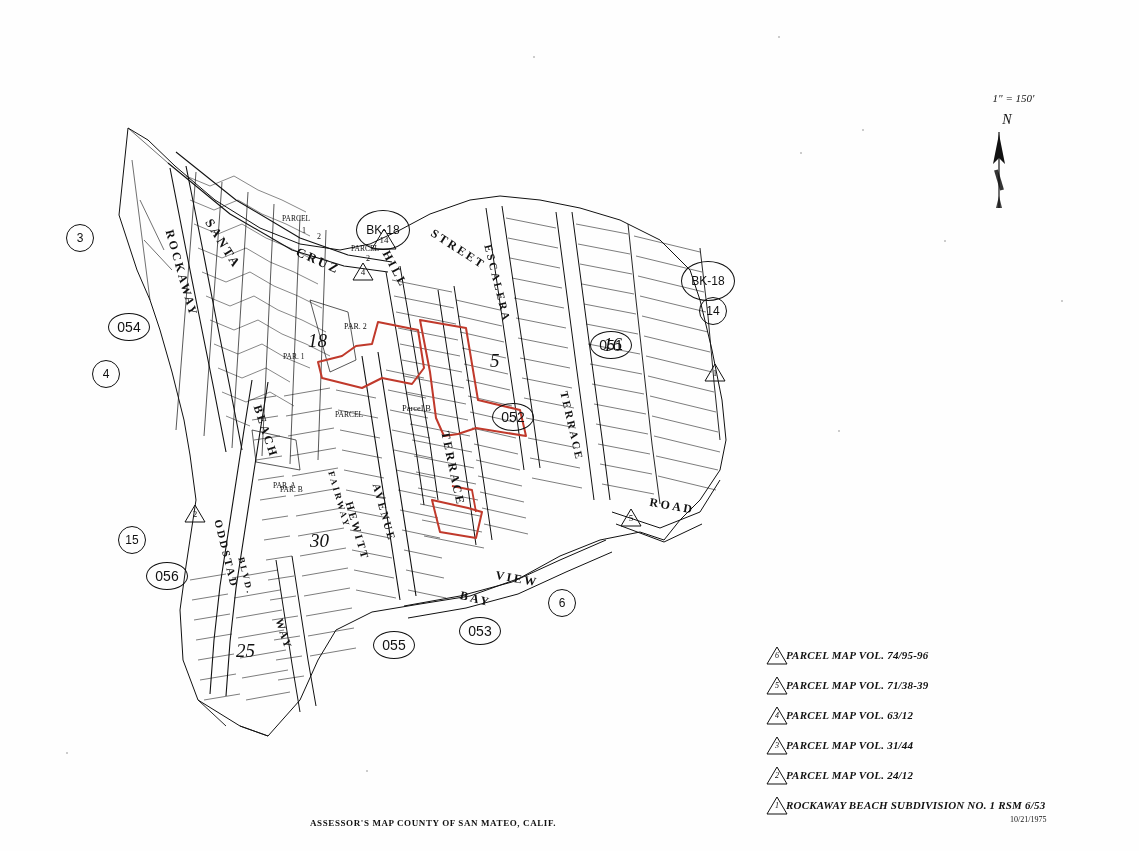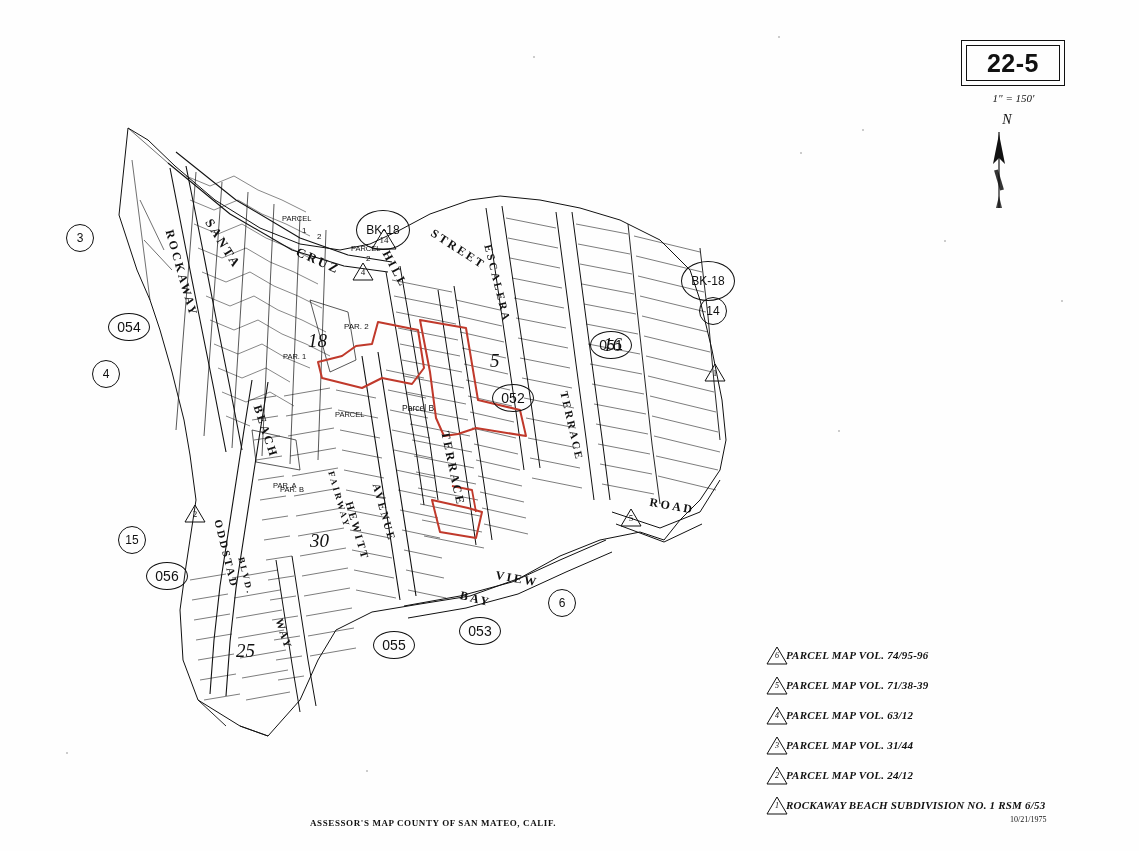--- a/index.html
+++ b/index.html
@@ -189,21 +189,21 @@
     position: absolute;
     font-family: "Liberation Serif", serif;
     font-weight: bold;
     letter-spacing: 2.5px;
     white-space: nowrap;
     transform-origin: left top;
   }
   .parcel-note {
     position: absolute;
     font-size: 7.5px;
-    font-family: Liberation Sans, sans-serif;
+    font-family: Liberation Serif, serif;
     white-space: nowrap;
     padding-left: 21px;
   }
   .blocknum-big {
     position: absolute;
     font-size: 19px;
     font-style: italic;
     font-family: "Liberation Serif", serif;
   }
   .speck {
@@ -211,23 +211,20 @@
     width: 2px; height: 2px;
     background: #bbb;
     border-radius: 50%;
   }
 </style>
 </head>
 <body>
 
 <div id="page">
 
-  <div class="title-box">
-    <div class="title-box-inner">22-5</div>
-  </div>
   <div class="scale-note">1" = 150'</div>
   <div class="north-label">N</div>
   <svg class="north-arrow" viewBox="0 0 46 82">
     <path d="M23 2 L23 78" stroke="#111" stroke-width="1.2" fill="none"></path>
     <path d="M23 4 L17 34 L23 28 L29 34 Z" fill="#111"></path>
     <path d="M20 40 L26 60" stroke="#111" stroke-width="4" fill="none" opacity="0.85"></path>
     <path d="M23 66 L20 78 L26 78 Z" fill="#111" opacity="0.8"></path>
   </svg>
 
   <div id="map-area">
@@ -365,21 +362,21 @@
                  L436 418 L430 372 Z"></path>
         <path d="M432 500 L468 508 L482 512 L476 538 L440 532 L436 516 Z"></path>
         <path d="M452 486 L472 490 L476 512" stroke-width="1.8"></path>
       </g>
     </svg>
 
     <div class="block-circle bc-big" style="left:108px; top:313px;">054</div>
     <div class="block-circle bc-big" style="left:146px; top:562px;">056</div>
     <div class="block-circle bc-big" style="left:373px; top:631px;">055</div>
     <div class="block-circle bc-big" style="left:459px; top:617px;">053</div>
-    <div class="block-circle bc-big" style="left:492px; top:384px;">052</div>
+    <div class="block-circle bc-big" style="left:492px; top:403px;">052</div>
     <div class="block-circle bc-big" style="left:590px; top:331px;">051</div>
 
     <div class="block-circle bc-small" style="left:66px; top:224px;">3</div>
     <div class="block-circle bc-small" style="left:92px; top:360px;">4</div>
     <div class="block-circle bc-small" style="left:118px; top:526px;">15</div>
     <div class="block-circle bc-small" style="left:548px; top:589px;">6</div>
     <div class="block-circle bc-small" style="left:699px; top:297px;">14</div>
 
     <div class="bk-circle" style="left:356px; top:210px;">BK-18</div>
     <div class="bk-circle" style="left:681px; top:261px;">BK-18</div>

